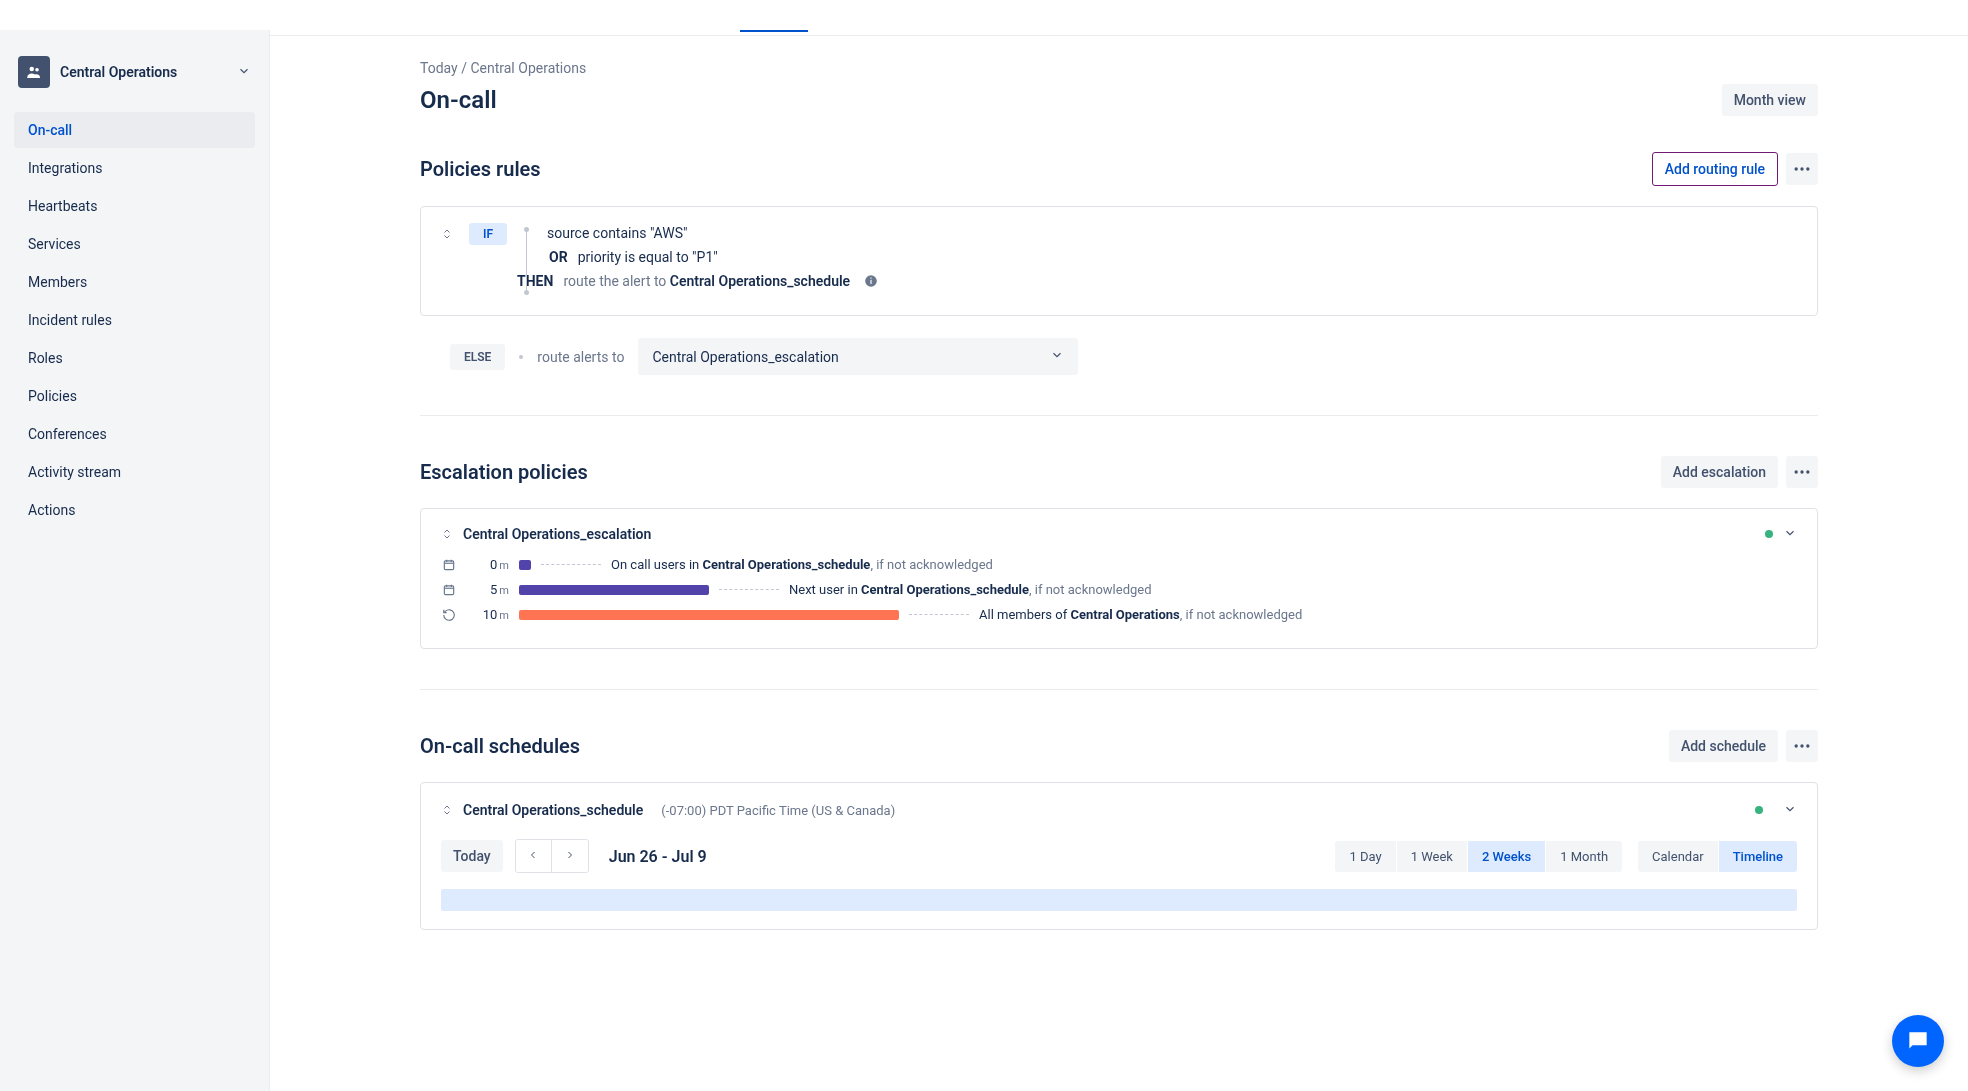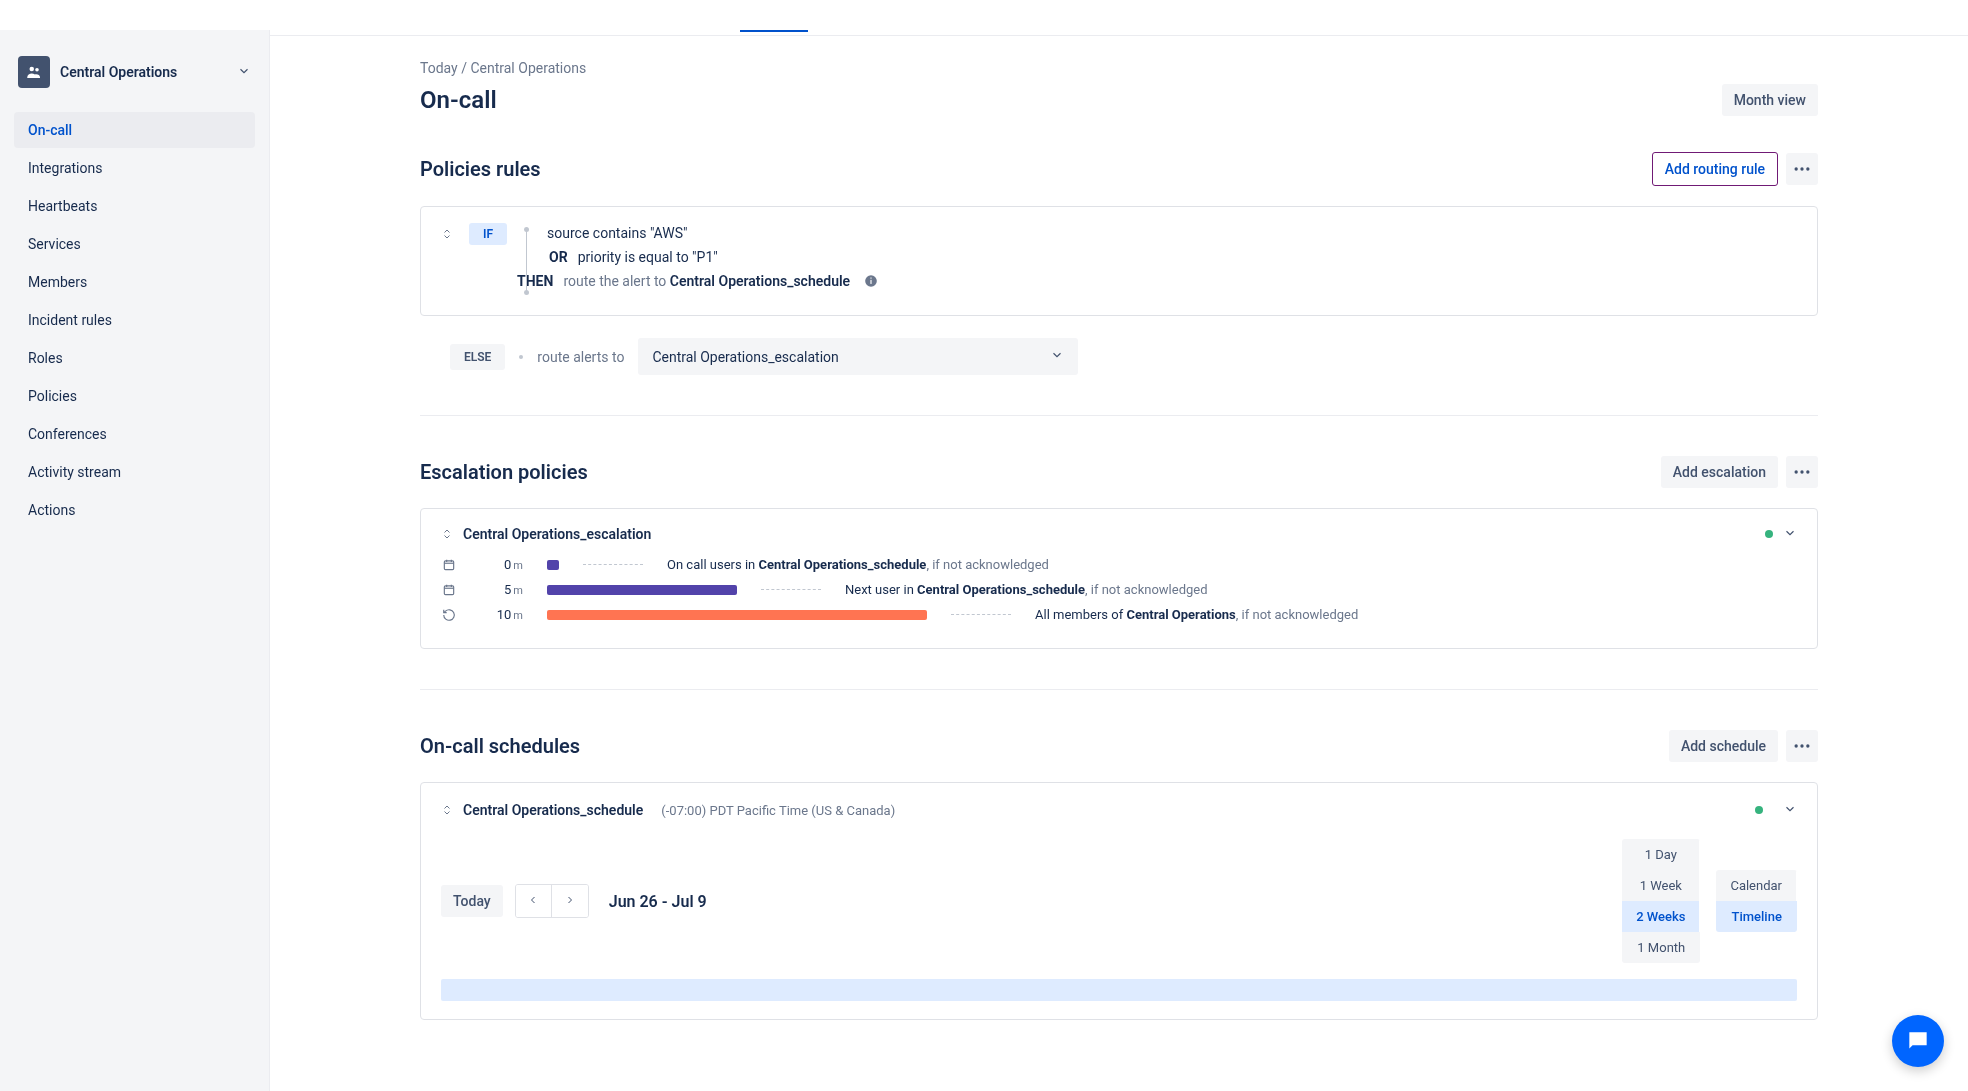--- a/index.html
+++ b/index.html
@@ -47,41 +47,41 @@
   .else-row { display:flex; align-items:center; gap:14px; margin-top:22px; padding-left: 30px;}
   .chip-grey { background:#F4F5F7; color:#42526E; font-size:12px; font-weight:600; padding:6px 14px; border-radius:3px; }
   .else-text { color:#6B778C; font-size:14px; }
   .select-box { background:#F4F5F7; border-radius:3px; padding:10px 14px; display:flex; align-items:center; justify-content:space-between; min-width:440px; cursor:pointer; }
   .select-box .sel-val { color:#172B4D; }
   .esc-card { padding:16px 20px; }
   .esc-head { display:flex; align-items:center; gap:10px; }
   .esc-title { font-weight:600; flex:1; }
   .status-dot { width:8px; height:8px; border-radius:50%; background:#36B37E; }
   .esc-rows { margin-top:14px; }
-  .esc-row { display:flex; align-items:center; gap:24px; margin-bottom:10px; font-size:13px; }
+  .esc-row { display:flex; align-items:center; gap:10px; margin-bottom:10px; font-size:13px; }
   .esc-ic { color:#6B778C; width:16px; display:flex; justify-content:center; }
   .esc-time { width:42px; text-align:right; color:#172B4D; }
   .esc-time .unit { color:#6B778C; font-size:11px; margin-left:2px; }
   .esc-bar { height:10px; border-radius:2px; }
   .esc-bar.purple { background:#5243AA; }
   .esc-bar.orange { background:#FF7452; }
   .dotted { flex:0 0 auto; border-bottom:1px dashed #C1C7D0; height:1px; }
   .esc-desc { color:#172B4D; }
   .esc-desc .muted { color:#6B778C; }
   .sched-card { padding:18px 20px; }
   .sched-head { display:flex; align-items:center; gap:10px; margin-bottom:20px; }
   .sched-title { font-weight:600; }
   .tz { color:#6B778C; font-size:13px; margin-left:8px; }
   .sched-toolbar { display:flex; align-items:center; justify-content:space-between; margin-bottom:16px; }
   .tb-left { display:flex; align-items:center; gap:12px; }
   .nav-arrows { display:flex; border:1px solid #DFE1E6; border-radius:3px; overflow:hidden; }
   .nav-arrows button { width:36px; height:32px; background:#fff; border:none; cursor:pointer; color:#42526E; }
   .nav-arrows button:first-child { border-right:1px solid #DFE1E6; }
   .date-range { font-weight:600; font-size:16px; margin-left:8px; }
-  .seg { display:flex; border-radius:3px; overflow:hidden;flex-direction:column; }
+  .seg { display:flex; border-radius:3px; overflow:hidden; }
   .seg button { background:#F4F5F7; border:none; padding:8px 14px; font-size:13px; cursor:pointer; color:#42526E; border-right:1px solid #fff; }
   .seg button:last-child { border-right:none; }
   .seg button.active { background:#DEEBFF; color:#0052CC; font-weight:500; }
   .timeline-strip { height:22px; background:#DEEBFF; border-radius:2px; }
   .tb-right { display:flex; gap:16px; align-items:center; }
   .chat-fab { position:fixed; right:24px; bottom:24px; width:52px; height:52px; border-radius:50%; background:#0065FF; display:flex; align-items:center; justify-content:center; color:#fff; cursor:pointer; box-shadow:0 4px 12px rgba(0,0,0,.2); }
   .dots-svg { width:20px; height:20px; }
   .bullet-sep { width:4px;height:4px;border-radius:50%;background:#C1C7D0; }
 </style>
 </head>

